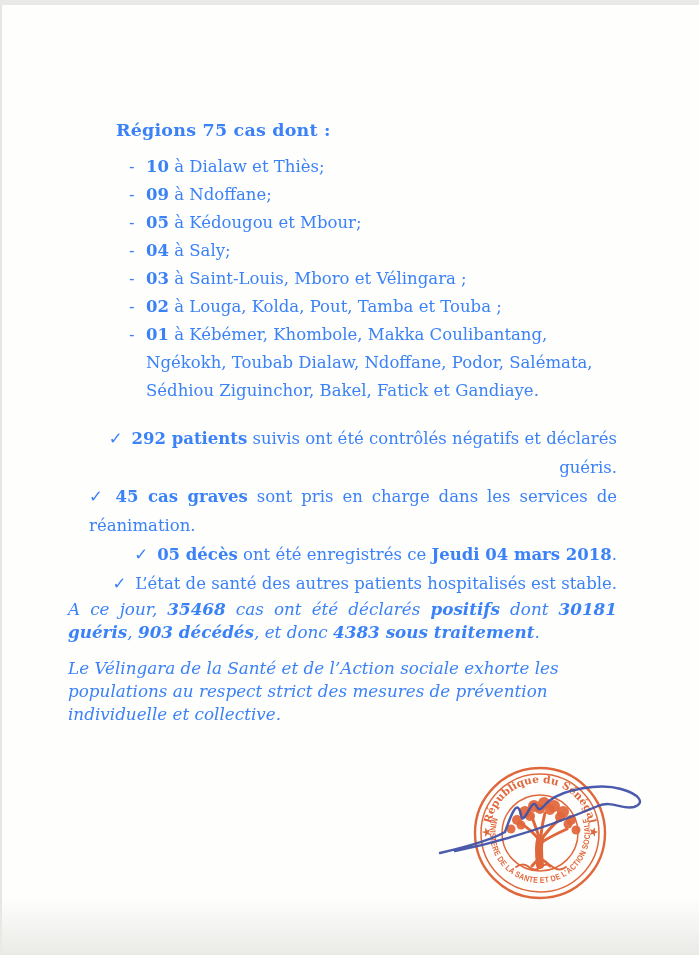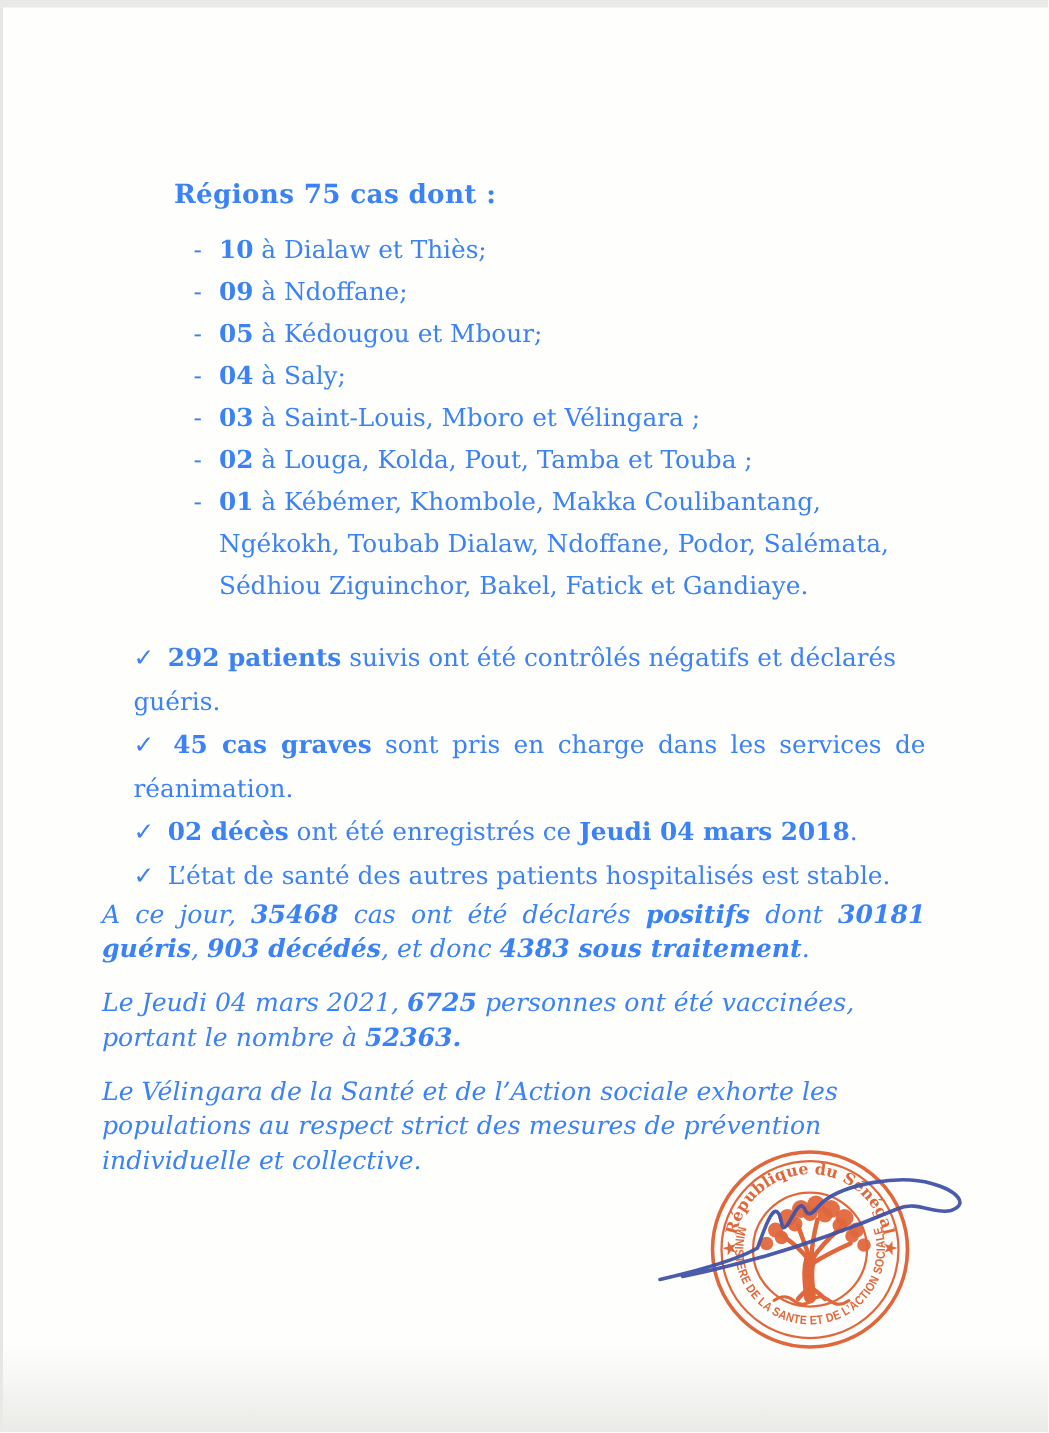--- a/index.html
+++ b/index.html
@@ -19,21 +19,21 @@
 
   .dash-list{position:absolute;top:153px;left:129px;width:489px;
     font-size:16.5px;line-height:28px;}
   .dash-item{position:relative;padding-left:17px;}
   .dash{position:absolute;left:0;top:0;}
 
   .b{font-weight:bold;}
 
   .check-list{position:absolute;top:424px;left:89px;width:528px;
     font-size:16.5px;line-height:29px;}
-  .check-item{text-align:left;}
+  .check-item{text-align:right;}
   .check-item.justify{text-align:justify;}
   .check-item .mark{padding-right:9px;}
 
   .paras{position:absolute;top:598px;left:68px;width:549px;
     font-size:16.8px;line-height:23px;}
   .para{margin:0 0 13px 0;text-align:left;font-style:italic;}
   .para.justify{text-align:justify;}
 
   .stamp{position:absolute;left:420px;top:753px;width:260px;height:190px;}
   .stamp-ink{opacity:.92;}
@@ -61,27 +61,26 @@
       <div class="dash-item"><span class="dash">-</span><span class="b">05</span><span> à Kédougou et Mbour;</span></div>
       <div class="dash-item"><span class="dash">-</span><span class="b">04</span><span> à Saly;</span></div>
       <div class="dash-item"><span class="dash">-</span><span class="b">03</span><span> à Saint-Louis, Mboro et Vélingara ;</span></div>
       <div class="dash-item"><span class="dash">-</span><span class="b">02</span><span> à Louga, Kolda, Pout, Tamba et Touba ;</span></div>
       <div class="dash-item"><span class="dash">-</span><span class="b">01</span><span> à Kébémer, Khombole, Makka Coulibantang, Ngékokh, Toubab Dialaw, Ndoffane, Podor, Salémata, Sédhiou Ziguinchor, Bakel, Fatick et Gandiaye.</span></div>
     </div>
 
   <div class="check-list" id="check-list">
       <div class="check-item"><span class="mark">✓</span><span class="b">292 patients</span><span> suivis ont été contrôlés négatifs et déclarés guéris.</span></div>
       <div class="check-item justify"><span class="mark">✓</span><span class="b">45 cas graves</span><span> sont pris en charge dans les services de réanimation.</span></div>
-      <div class="check-item"><span class="mark">✓</span><span class="b">02 décès</span><span> ont été enregistrés ce </span><span class="b">Jeudi 04 mars 2018</span><span>.</span></div>
+      <div class="check-item"><span class="mark">✓</span><span class="b">05 décès</span><span> ont été enregistrés ce </span><span class="b">Jeudi 04 mars 2018</span><span>.</span></div>
       <div class="check-item"><span class="mark">✓</span><span>L’état de santé des autres patients hospitalisés est stable.</span></div>
     </div>
 
   <div class="paras" id="paras">
       <p class="para justify"><span>A ce jour, </span><span class="b">35468</span><span> cas ont été déclarés </span><span class="b">positifs</span><span> dont </span><span class="b">30181 guéris</span><span>, </span><span class="b">903 décédés</span><span>, et donc </span><span class="b">4383 sous traitement</span><span>.</span></p>
-      <p class="para"><span>Le Jeudi 04 mars 2021, </span><span class="b">6725</span><span> personnes ont été vaccinées, portant le nombre à </span><span class="b">52363.</span></p>
       <p class="para"><span>Le Vélingara de la Santé et de l’Action sociale exhorte les populations au respect strict des mesures de prévention individuelle et collective.</span></p>
     </div>
 
   <svg class="stamp" viewBox="0 0 260 190" xmlns="http://www.w3.org/2000/svg">
     <g class="stamp-ink">
       <circle class="ring" cx="120" cy="80" r="65" stroke-width="2.4"></circle>
       <circle class="ring" cx="120" cy="80" r="59" stroke-width="1.5"></circle>
       <circle class="ring" cx="120" cy="80" r="38" stroke-width="1.5"></circle>
 
       <defs>

